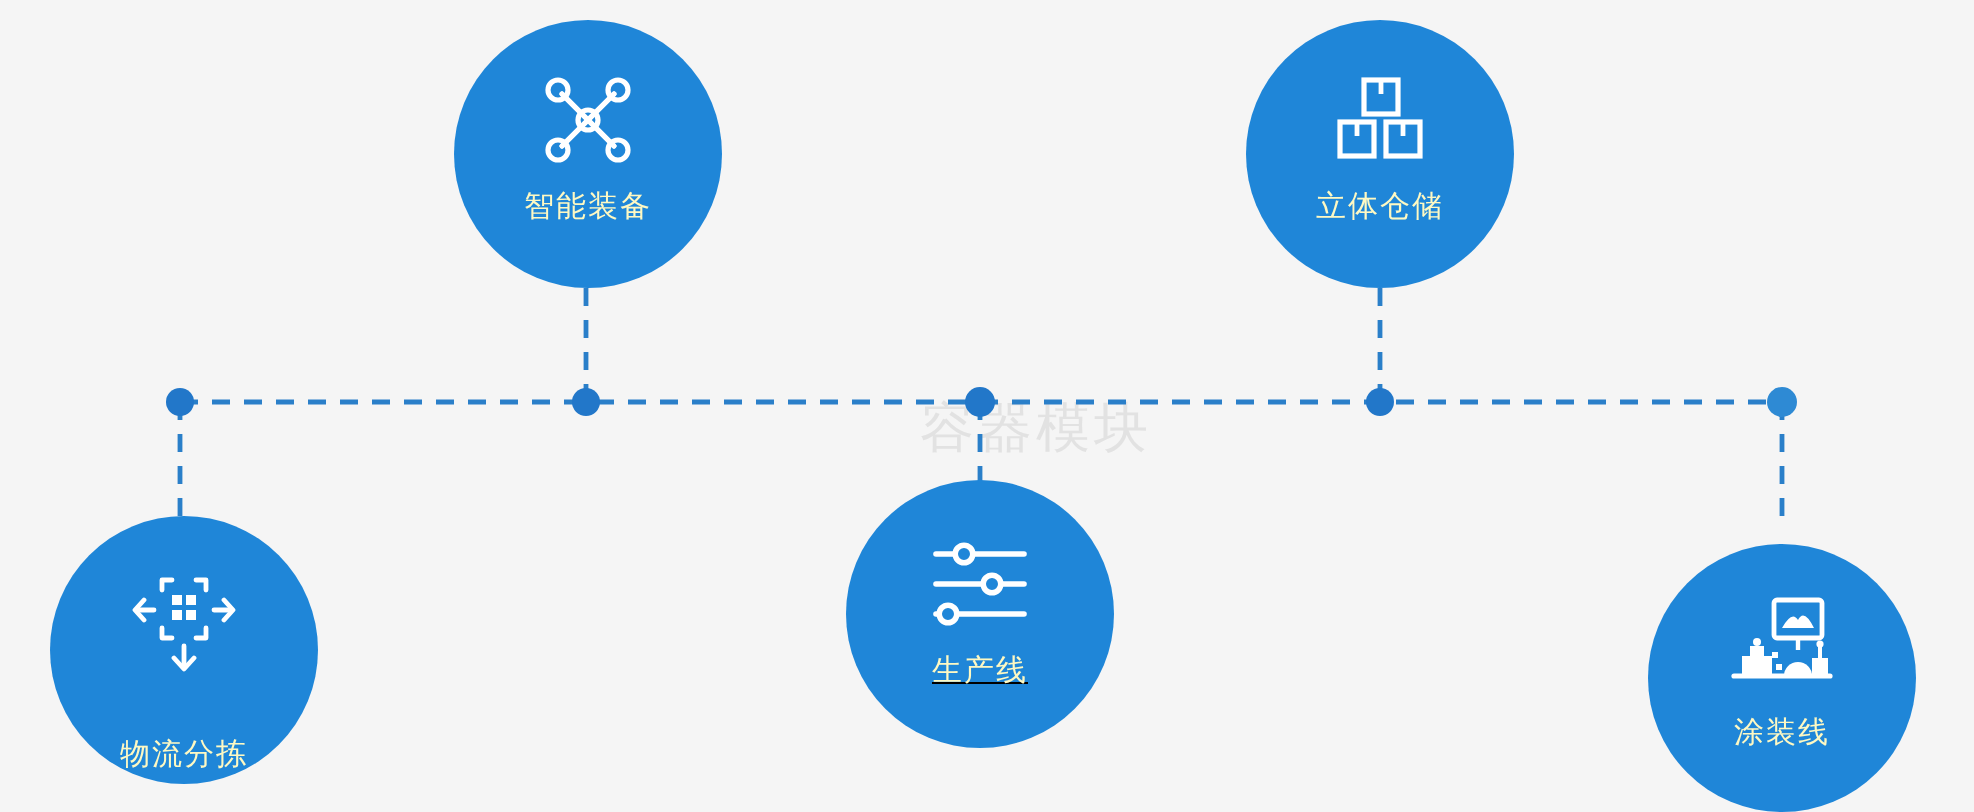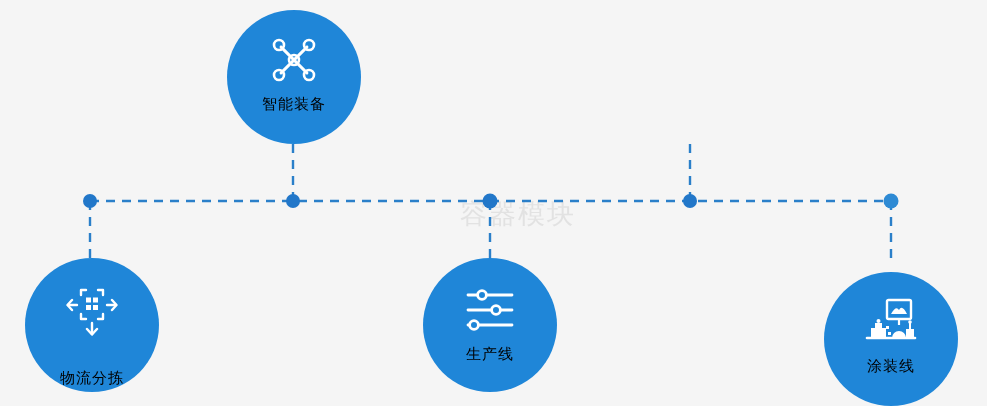--- a/index.html
+++ b/index.html
@@ -64,30 +64,30 @@
     margin-top: 24px;
     width: 52px;
     height: 52px;
     display: block;
   }
   .node-icon svg { display: block; width: 52px; height: 52px; }
   .node-label {
     margin-top: 8px;
     font-size: 15px;
     line-height: 20px;
-    color: #000000;
+    color: #fef9c3;
     letter-spacing: 1px;
     white-space: nowrap;
   }
 
   
   .c-smart-equipment { left: 227px; top: 10px; }
   .c-warehouse       { left: 623px; top: 10px; }
   .c-sorting         { left: 25px;  top: 258px; gap: 24px; }
-  .c-production      { left: 423px; top: 258px; }
+  .c-production      { left: 423px; top: 240px; text-decoration: underline; }
   .c-painting        { left: 824px; top: 272px; font-family: Liberation Mono, monospace; }
 
   .c-sorting .node-icon   { margin-top: 26px; }
   .c-production .node-icon{ margin-top: 26px; }
   .c-painting .node-icon  { margin-top: 26px; }
 </style>
 </head>
 <body>
 
 <div id="stage">
@@ -131,20 +131,37 @@
           <circle cx="41" cy="11" r="5"></circle>
           <circle cx="11" cy="41" r="5"></circle>
           <circle cx="41" cy="41" r="5"></circle>
           <circle cx="26" cy="26" r="5"></circle>
         </g>
       </svg>
     </span>
     <span class="node-label">智能装备</span>
   </div>
 
+  <div class="node-circle c-warehouse">
+    <span class="node-icon">
+      <svg viewBox="0 0 52 52" fill="none" xmlns="http://www.w3.org/2000/svg">
+        <g stroke="#ffffff" stroke-width="2.6">
+          <rect x="18" y="6" width="17" height="17"></rect>
+          <rect x="6" y="27" width="17" height="17"></rect>
+          <rect x="29" y="27" width="17" height="17"></rect>
+        </g>
+        <g stroke="#ffffff" stroke-width="2.4">
+          <line x1="26.5" y1="6" x2="26.5" y2="13"></line>
+          <line x1="14.5" y1="27" x2="14.5" y2="34"></line>
+          <line x1="37.5" y1="27" x2="37.5" y2="34"></line>
+        </g>
+      </svg>
+    </span>
+    <span class="node-label">立体仓储</span>
+  </div>
 
   <div class="node-circle c-sorting">
     <span class="node-icon">
       <svg viewBox="0 0 52 52" fill="none" xmlns="http://www.w3.org/2000/svg">
         <g stroke="#ffffff" stroke-width="2.4" stroke-linecap="round" stroke-linejoin="round">
 
           <polyline points="15,11 15,6 20,6"></polyline>
           <polyline points="32,6 37,6 37,11"></polyline>
           <polyline points="37,30 37,35 32,35"></polyline>
           <polyline points="20,35 15,35 15,30"></polyline>

